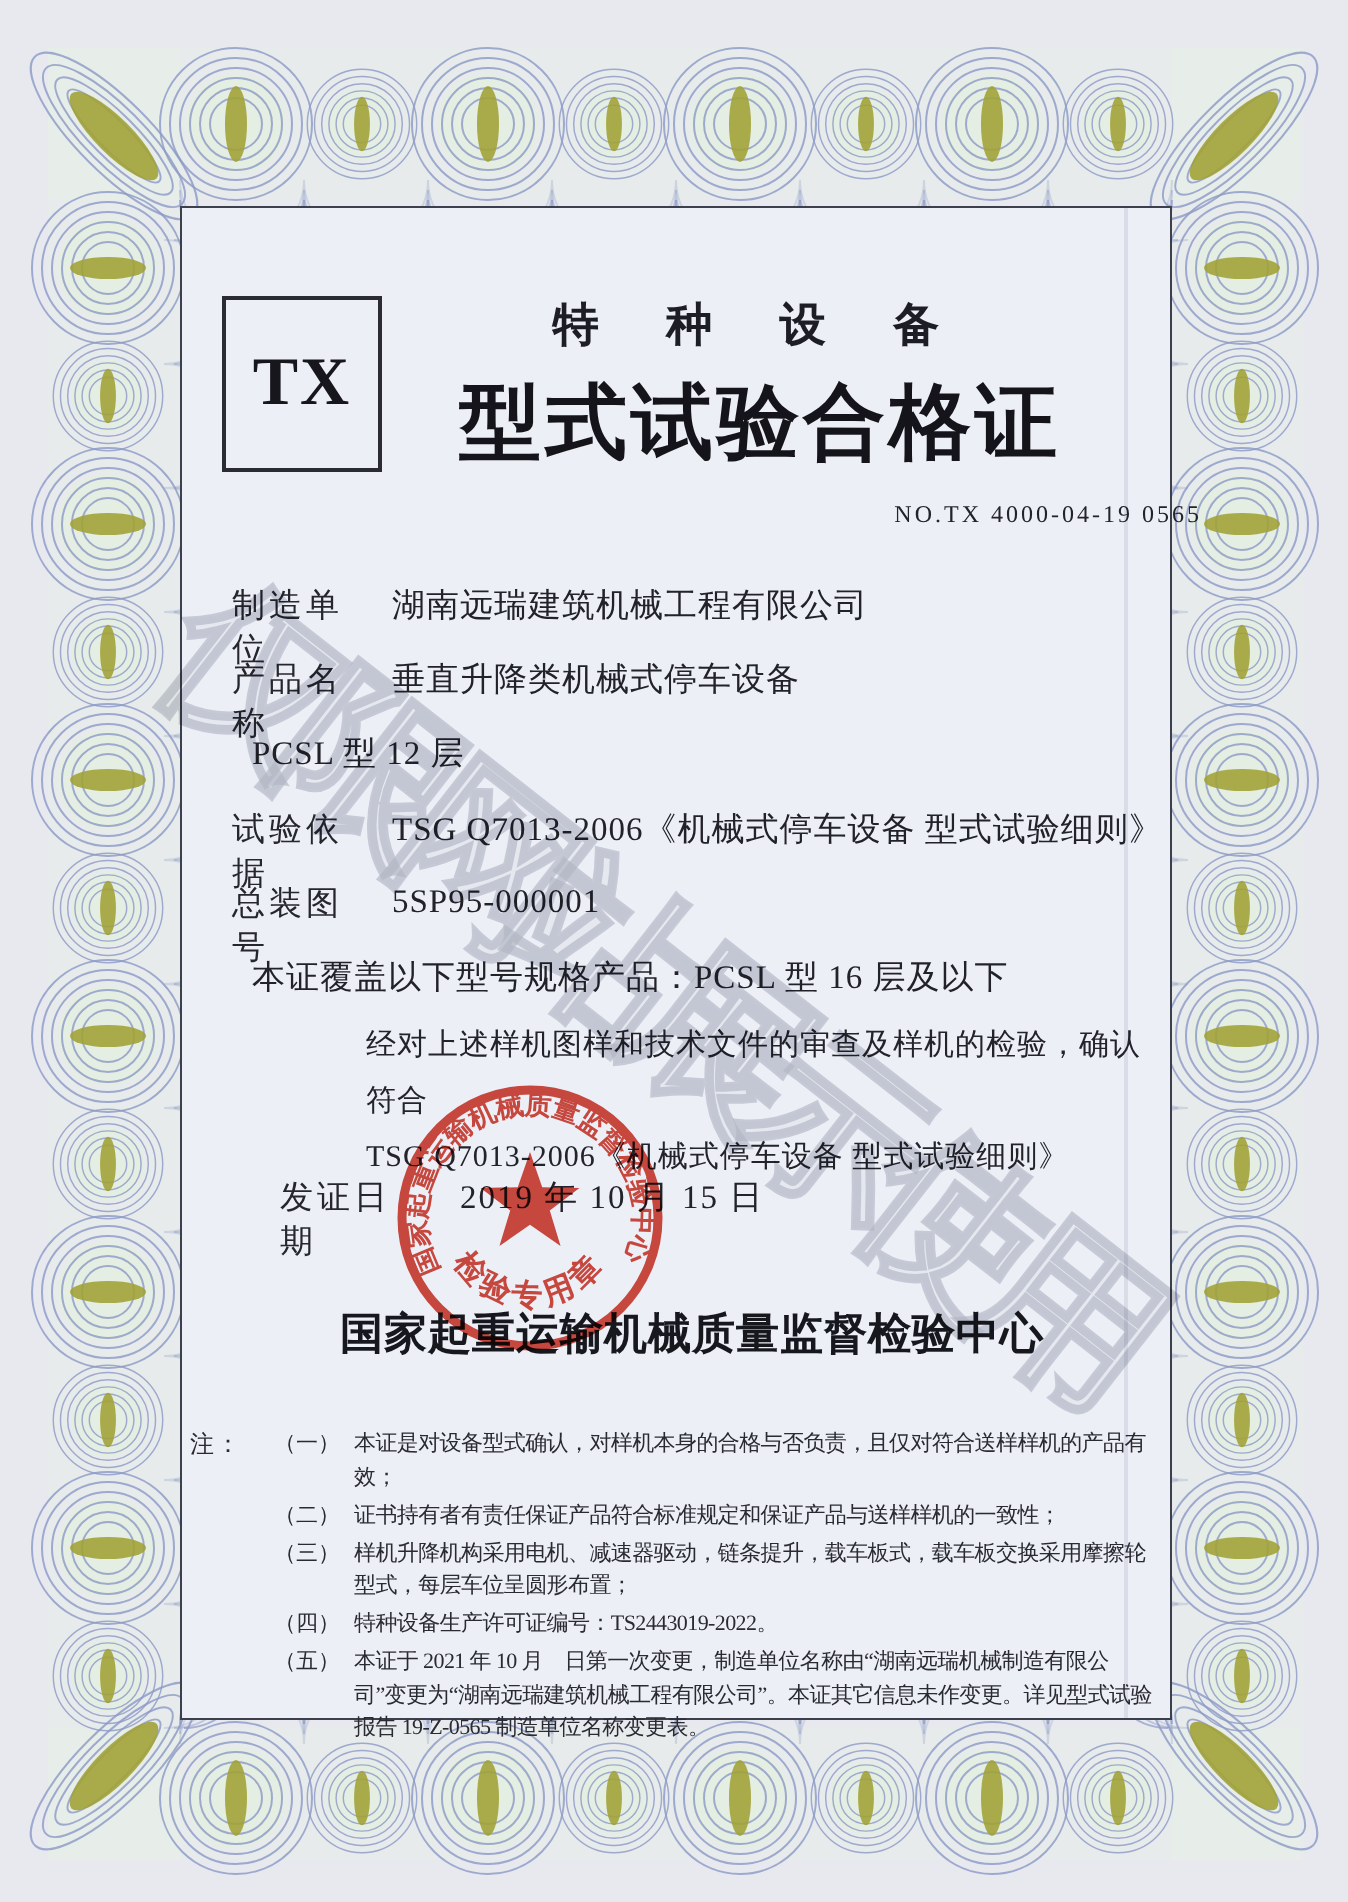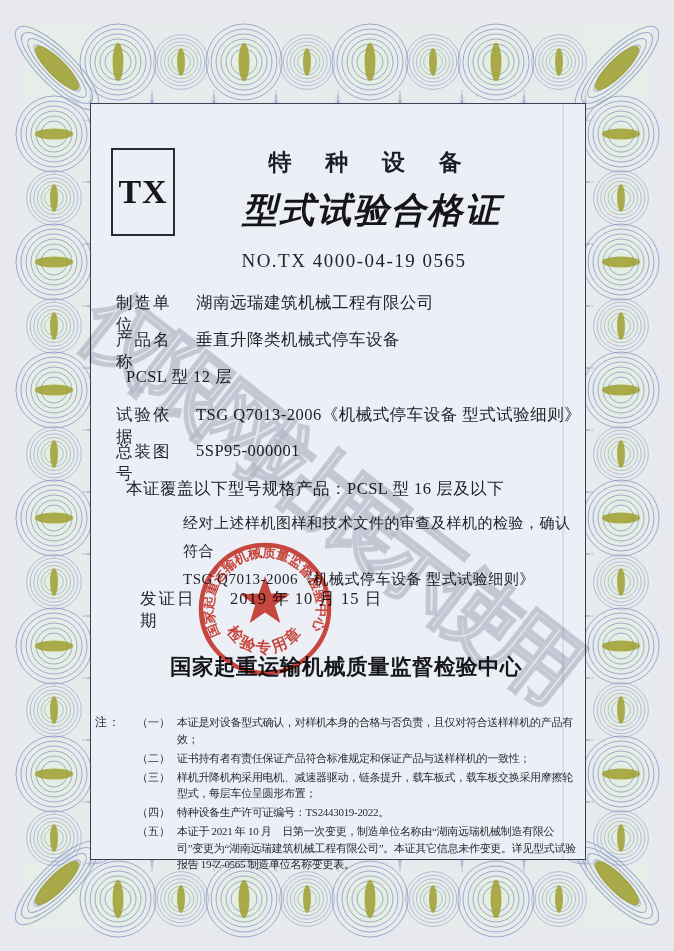--- a/index.html
+++ b/index.html
@@ -20,31 +20,31 @@
 
   
   .sheet{
     position:absolute;left:90px;top:103px;width:496px;height:757px;
     background:#edeff6;border:1.5px solid #3c404c;z-index:1;box-sizing:border-box;
   }
   .crease{position:absolute;left:471px;top:0;bottom:0;width:2px;background:rgba(120,130,160,.16);}
 
   .header{position:absolute;top:44px;left:20px;right:16px;display:flex;}
   .tx-box{
-    width:64px;height:88px;border:2px solid #2b2b33;box-sizing:border-box;
+    width:80px;height:88px;border:2px solid #2b2b33;box-sizing:border-box;
     display:flex;align-items:center;justify-content:center;
     font-size:34px;font-weight:bold;letter-spacing:1px;color:#16161c;
   }
   .titles{flex:1;text-align:center;}
   .title-category{font-size:23px;font-weight:600;letter-spacing:14px;padding-left:0;color:#1d1d25;line-height:30px;}
-  .title-main{margin-top:8px;font-size:35px;font-weight:bold;letter-spacing:2px;color:#14141a;line-height:50px;font-style:italic;}
+  .title-main{margin-top:8px;font-size:41px;font-weight:bold;letter-spacing:2px;color:#14141a;line-height:50px;}
 
   .cert-no{
-    position:absolute;top:146px;left:0;right:0;text-align:center;
-    font-size:19px;letter-spacing:1.5px;color:#23232b;transform:translateX(16px);
+    position:absolute;top:146px;left:0;right:0;text-align:right;
+    font-size:12px;letter-spacing:1.5px;color:#23232b;transform:translateX(16px);
   }
 
   .fields{position:absolute;top:188px;left:25px;right:12px;}
   .field-row{height:37.2px;display:flex;align-items:flex-start;font-size:16.5px;color:#22222a;}
   .f-label{flex:0 0 70px;letter-spacing:2px;color:#26262e;}
   .f-value{margin-left:10px;letter-spacing:.5px;white-space:nowrap;}
 
   .conclusion{position:absolute;top:405px;left:92px;right:14px;font-size:15px;line-height:28px;letter-spacing:.5px;color:#23232b;}
 
   .date-row{position:absolute;top:484px;left:25px;display:flex;font-size:16.5px;color:#22222a;}

